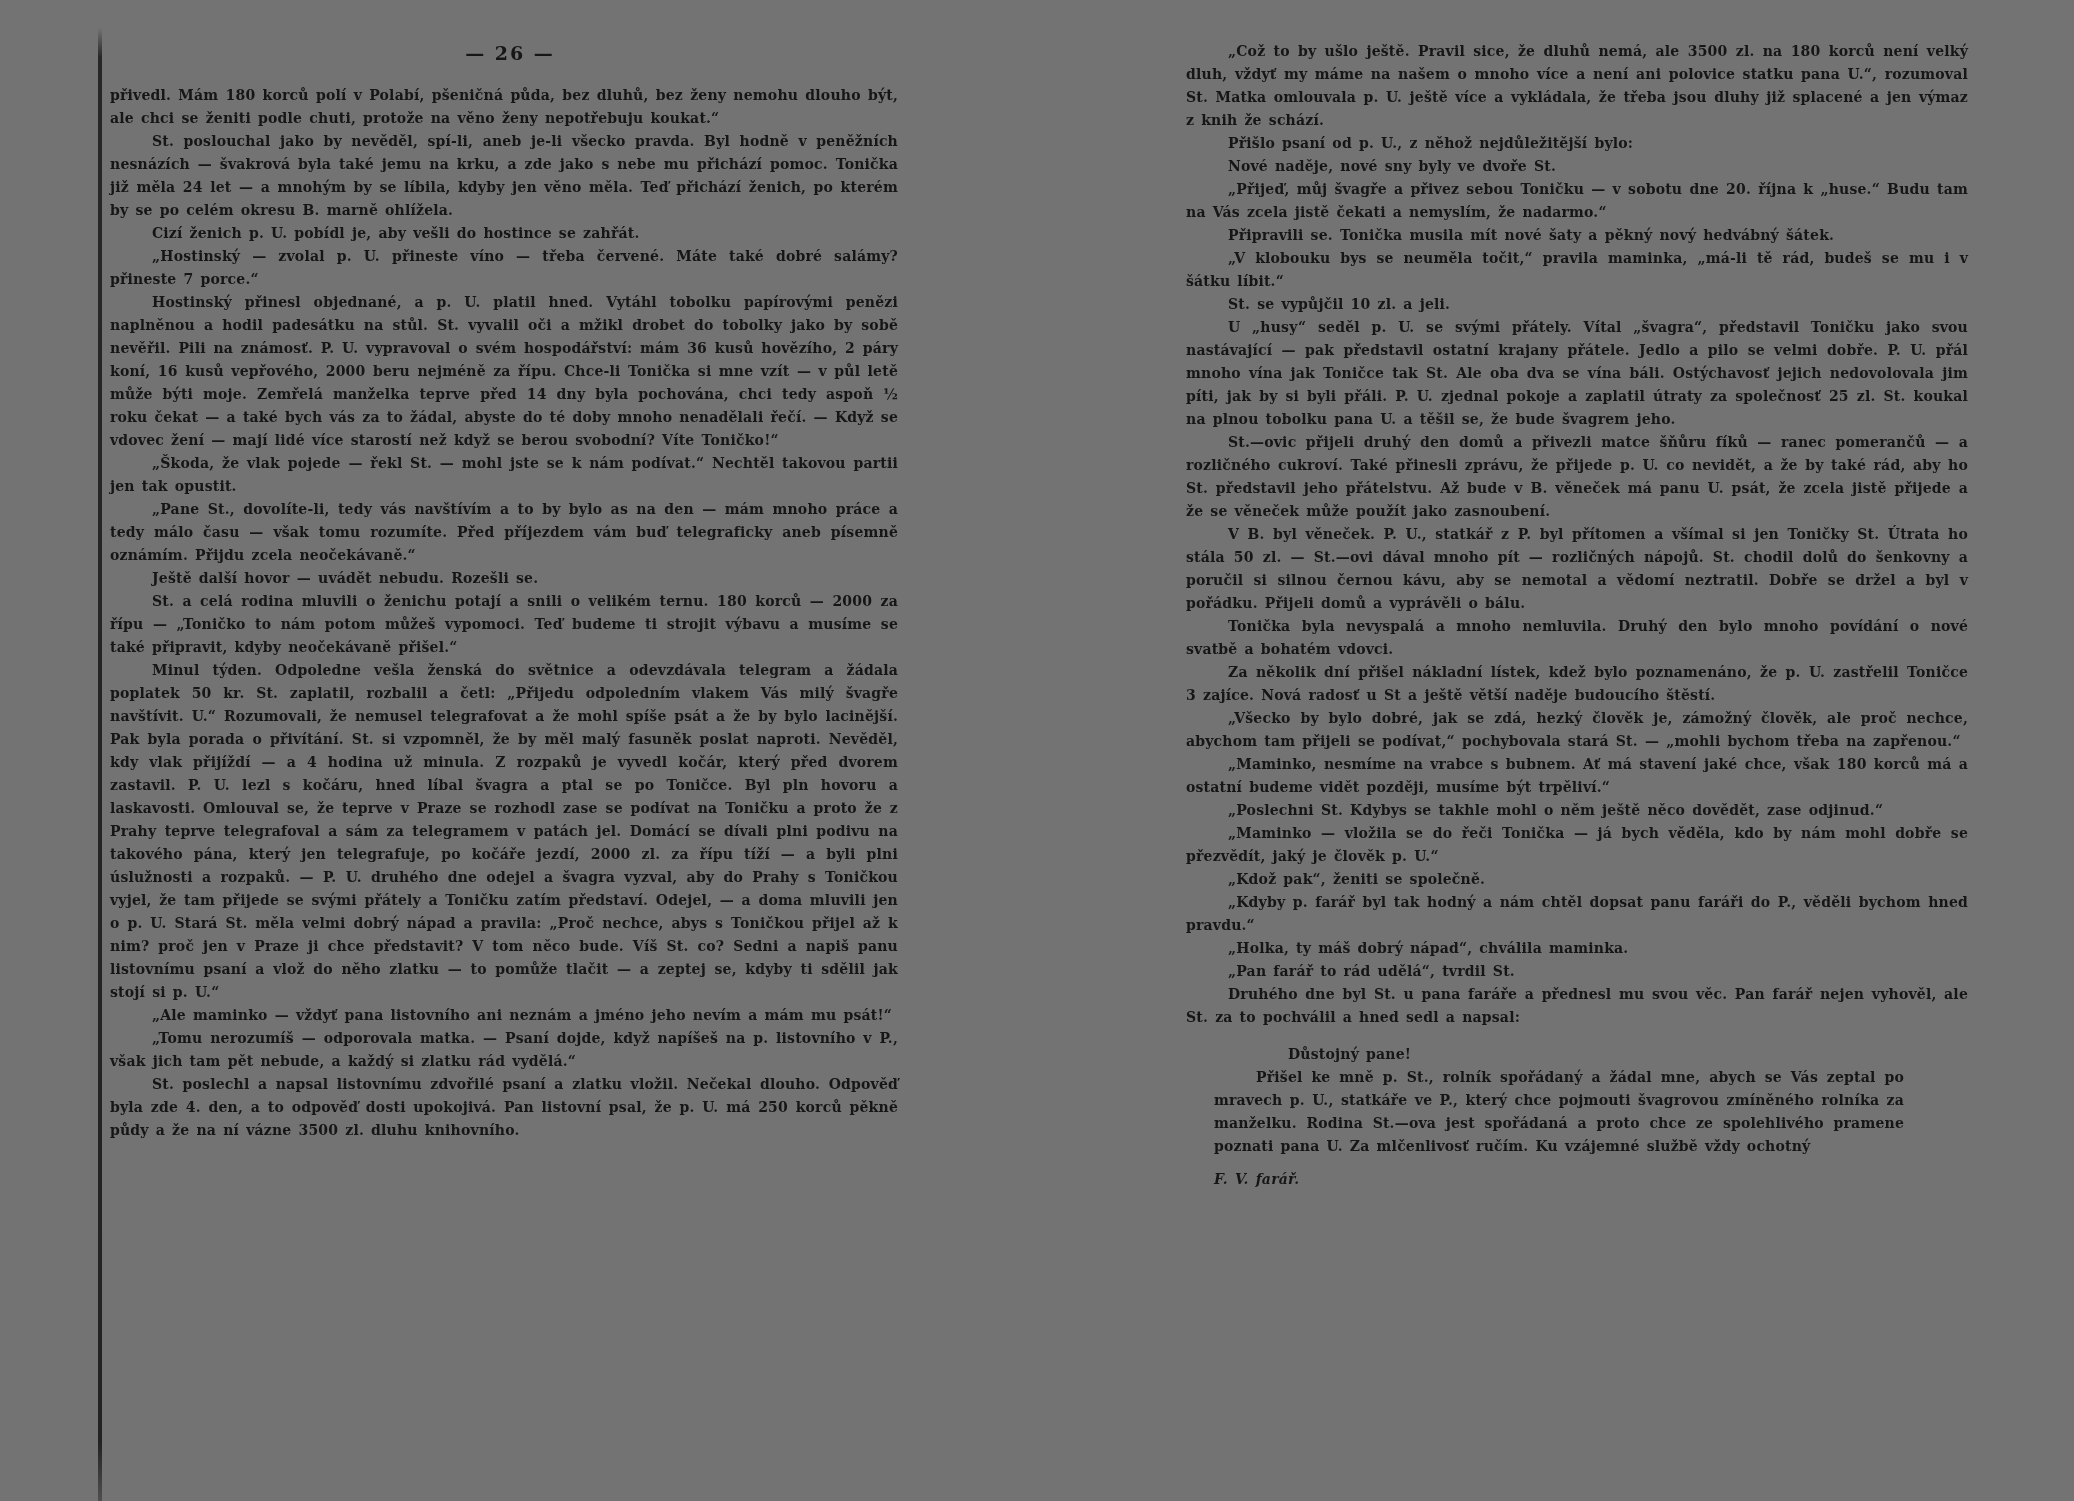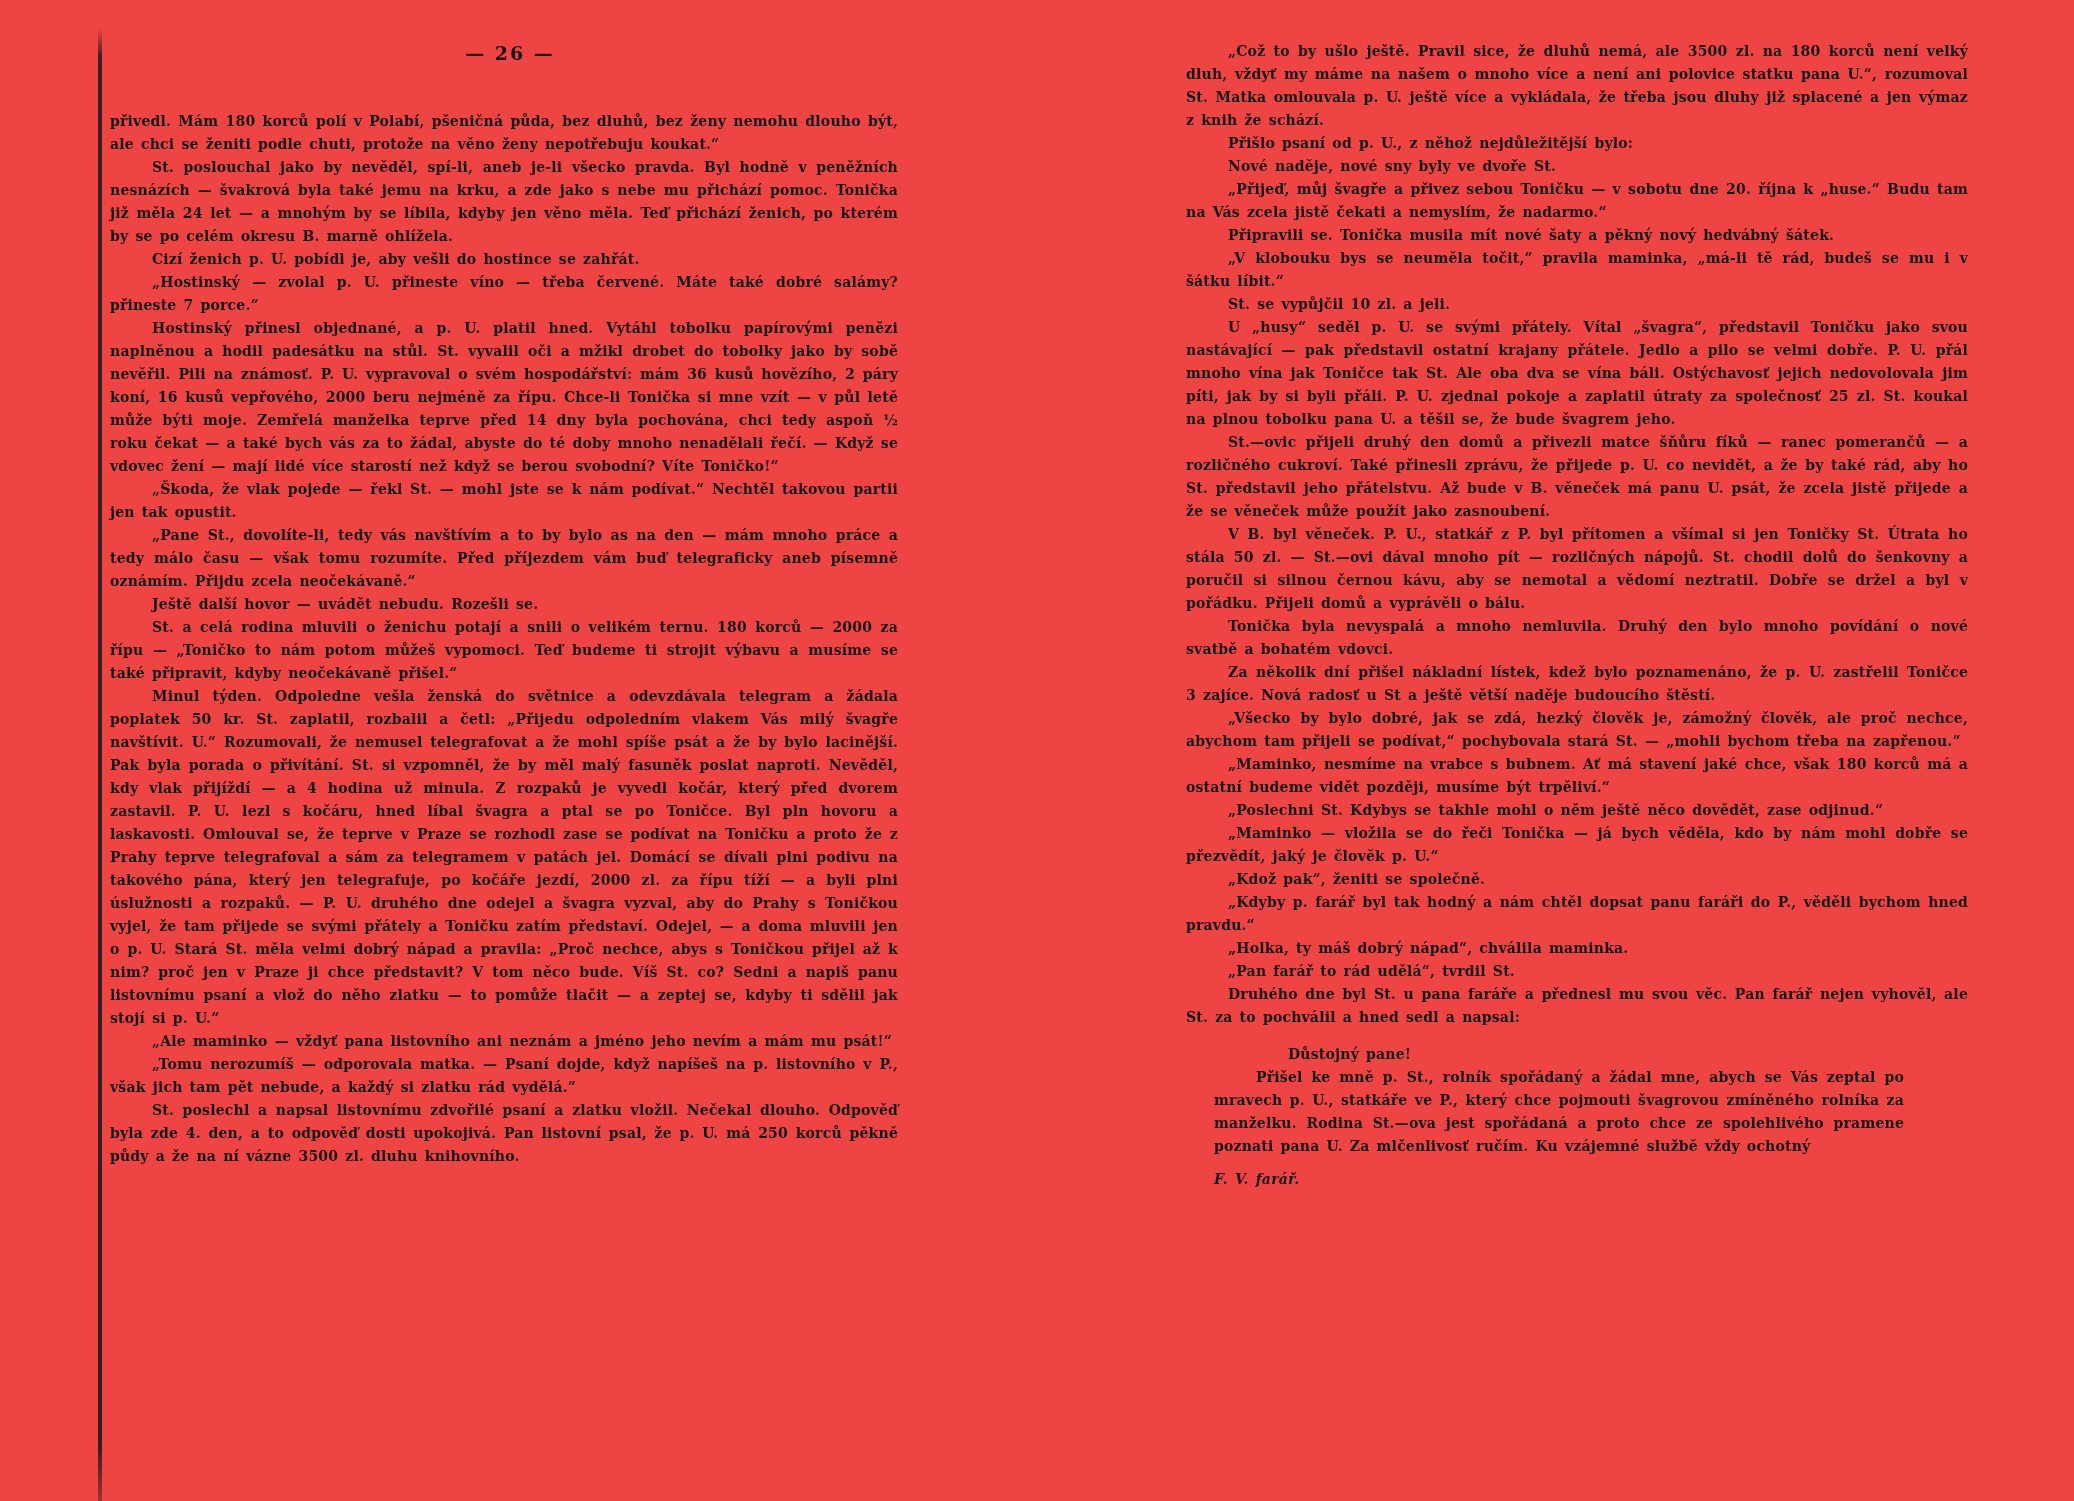--- a/index.html
+++ b/index.html
@@ -4,21 +4,21 @@
 <style>
   html, body {
     margin: 0;
     padding: 0;
     background: #ffffff;
   }
   .page {
     position: relative;
     width: 2074px;
     height: 1501px;
-    background: #ef4444;
+    background: #737373;
     overflow: hidden;
     font-family: "DejaVu Serif", "Liberation Serif", serif;
     color: #161616;
   }
   .crease {
     position: absolute;
     left: 98px;
     top: 28px;
     width: 4px;
     height: 1473px;
@@ -44,21 +44,20 @@
     font-size: 14px;
     line-height: 23px;
     font-weight: 700;
     letter-spacing: 0.2px;
     word-spacing: 2px;
   }
   .col.left {
     left: 110px;
     top: 84px;
     width: 788px;
-    margin-top: 26px;
   }
   .col.right {
     left: 1186px;
     top: 40px;
     width: 782px;
   }
   .para {
     margin: 0;
     text-indent: 42px;
   }

